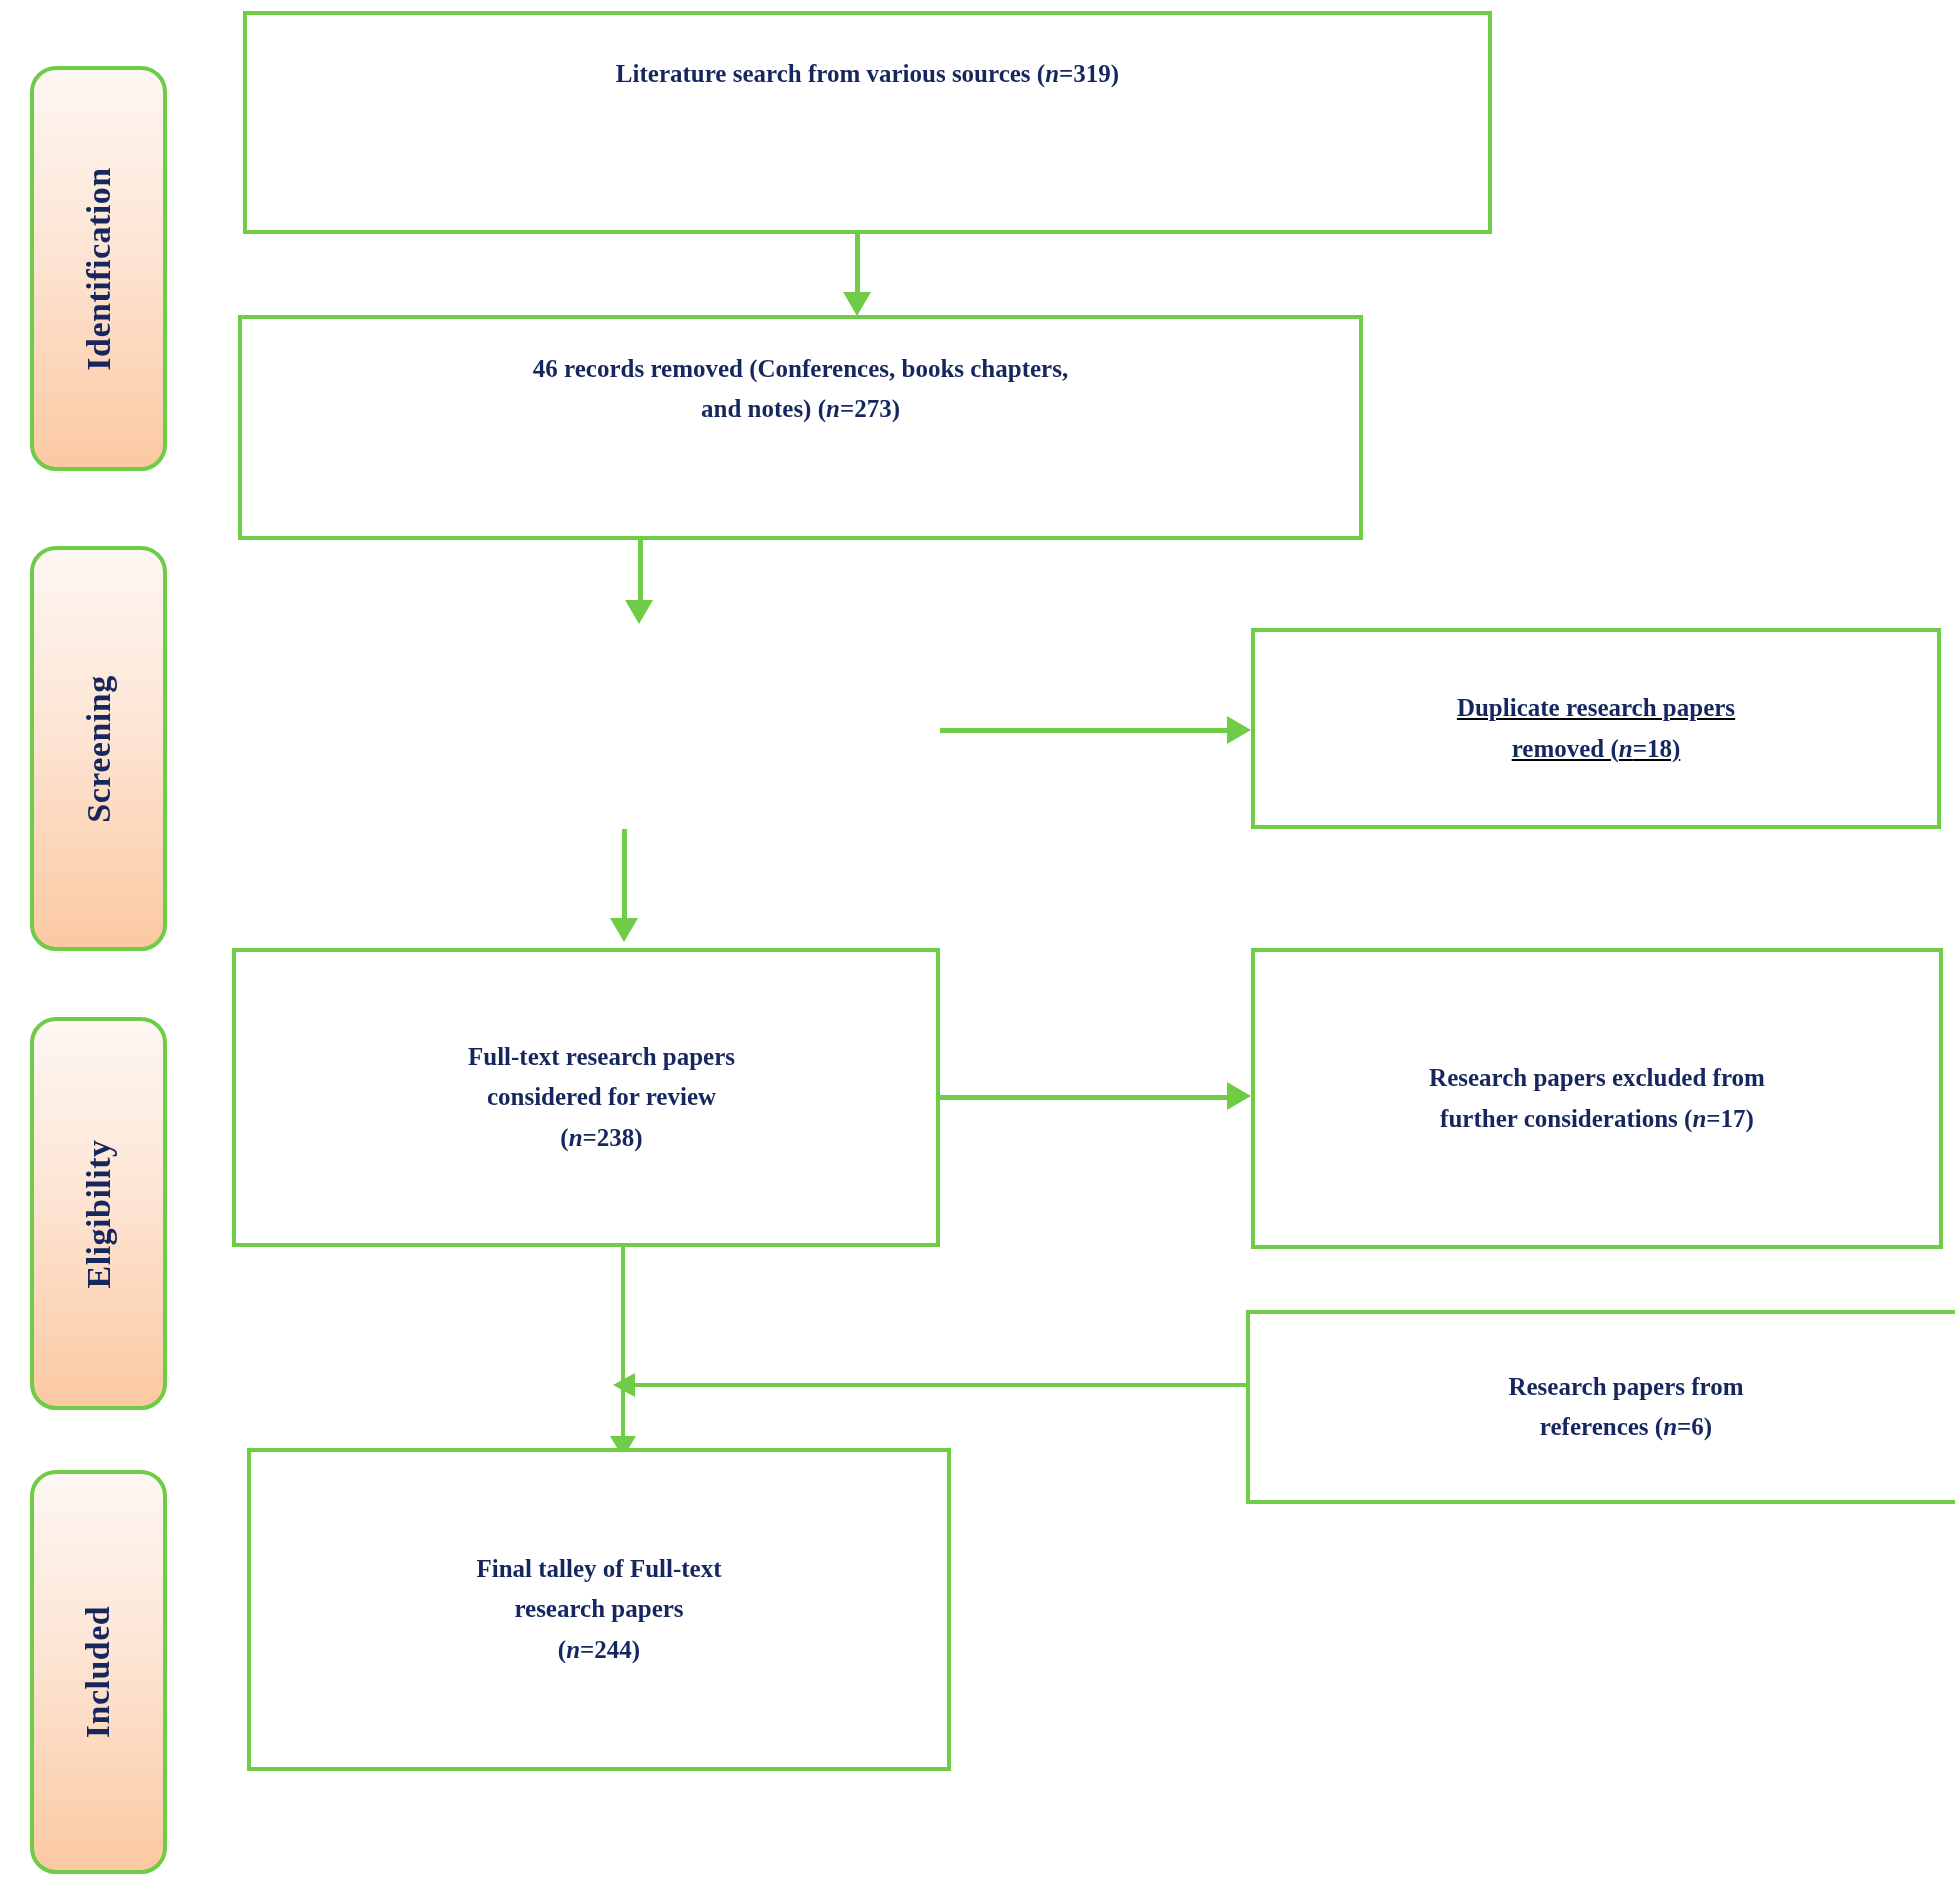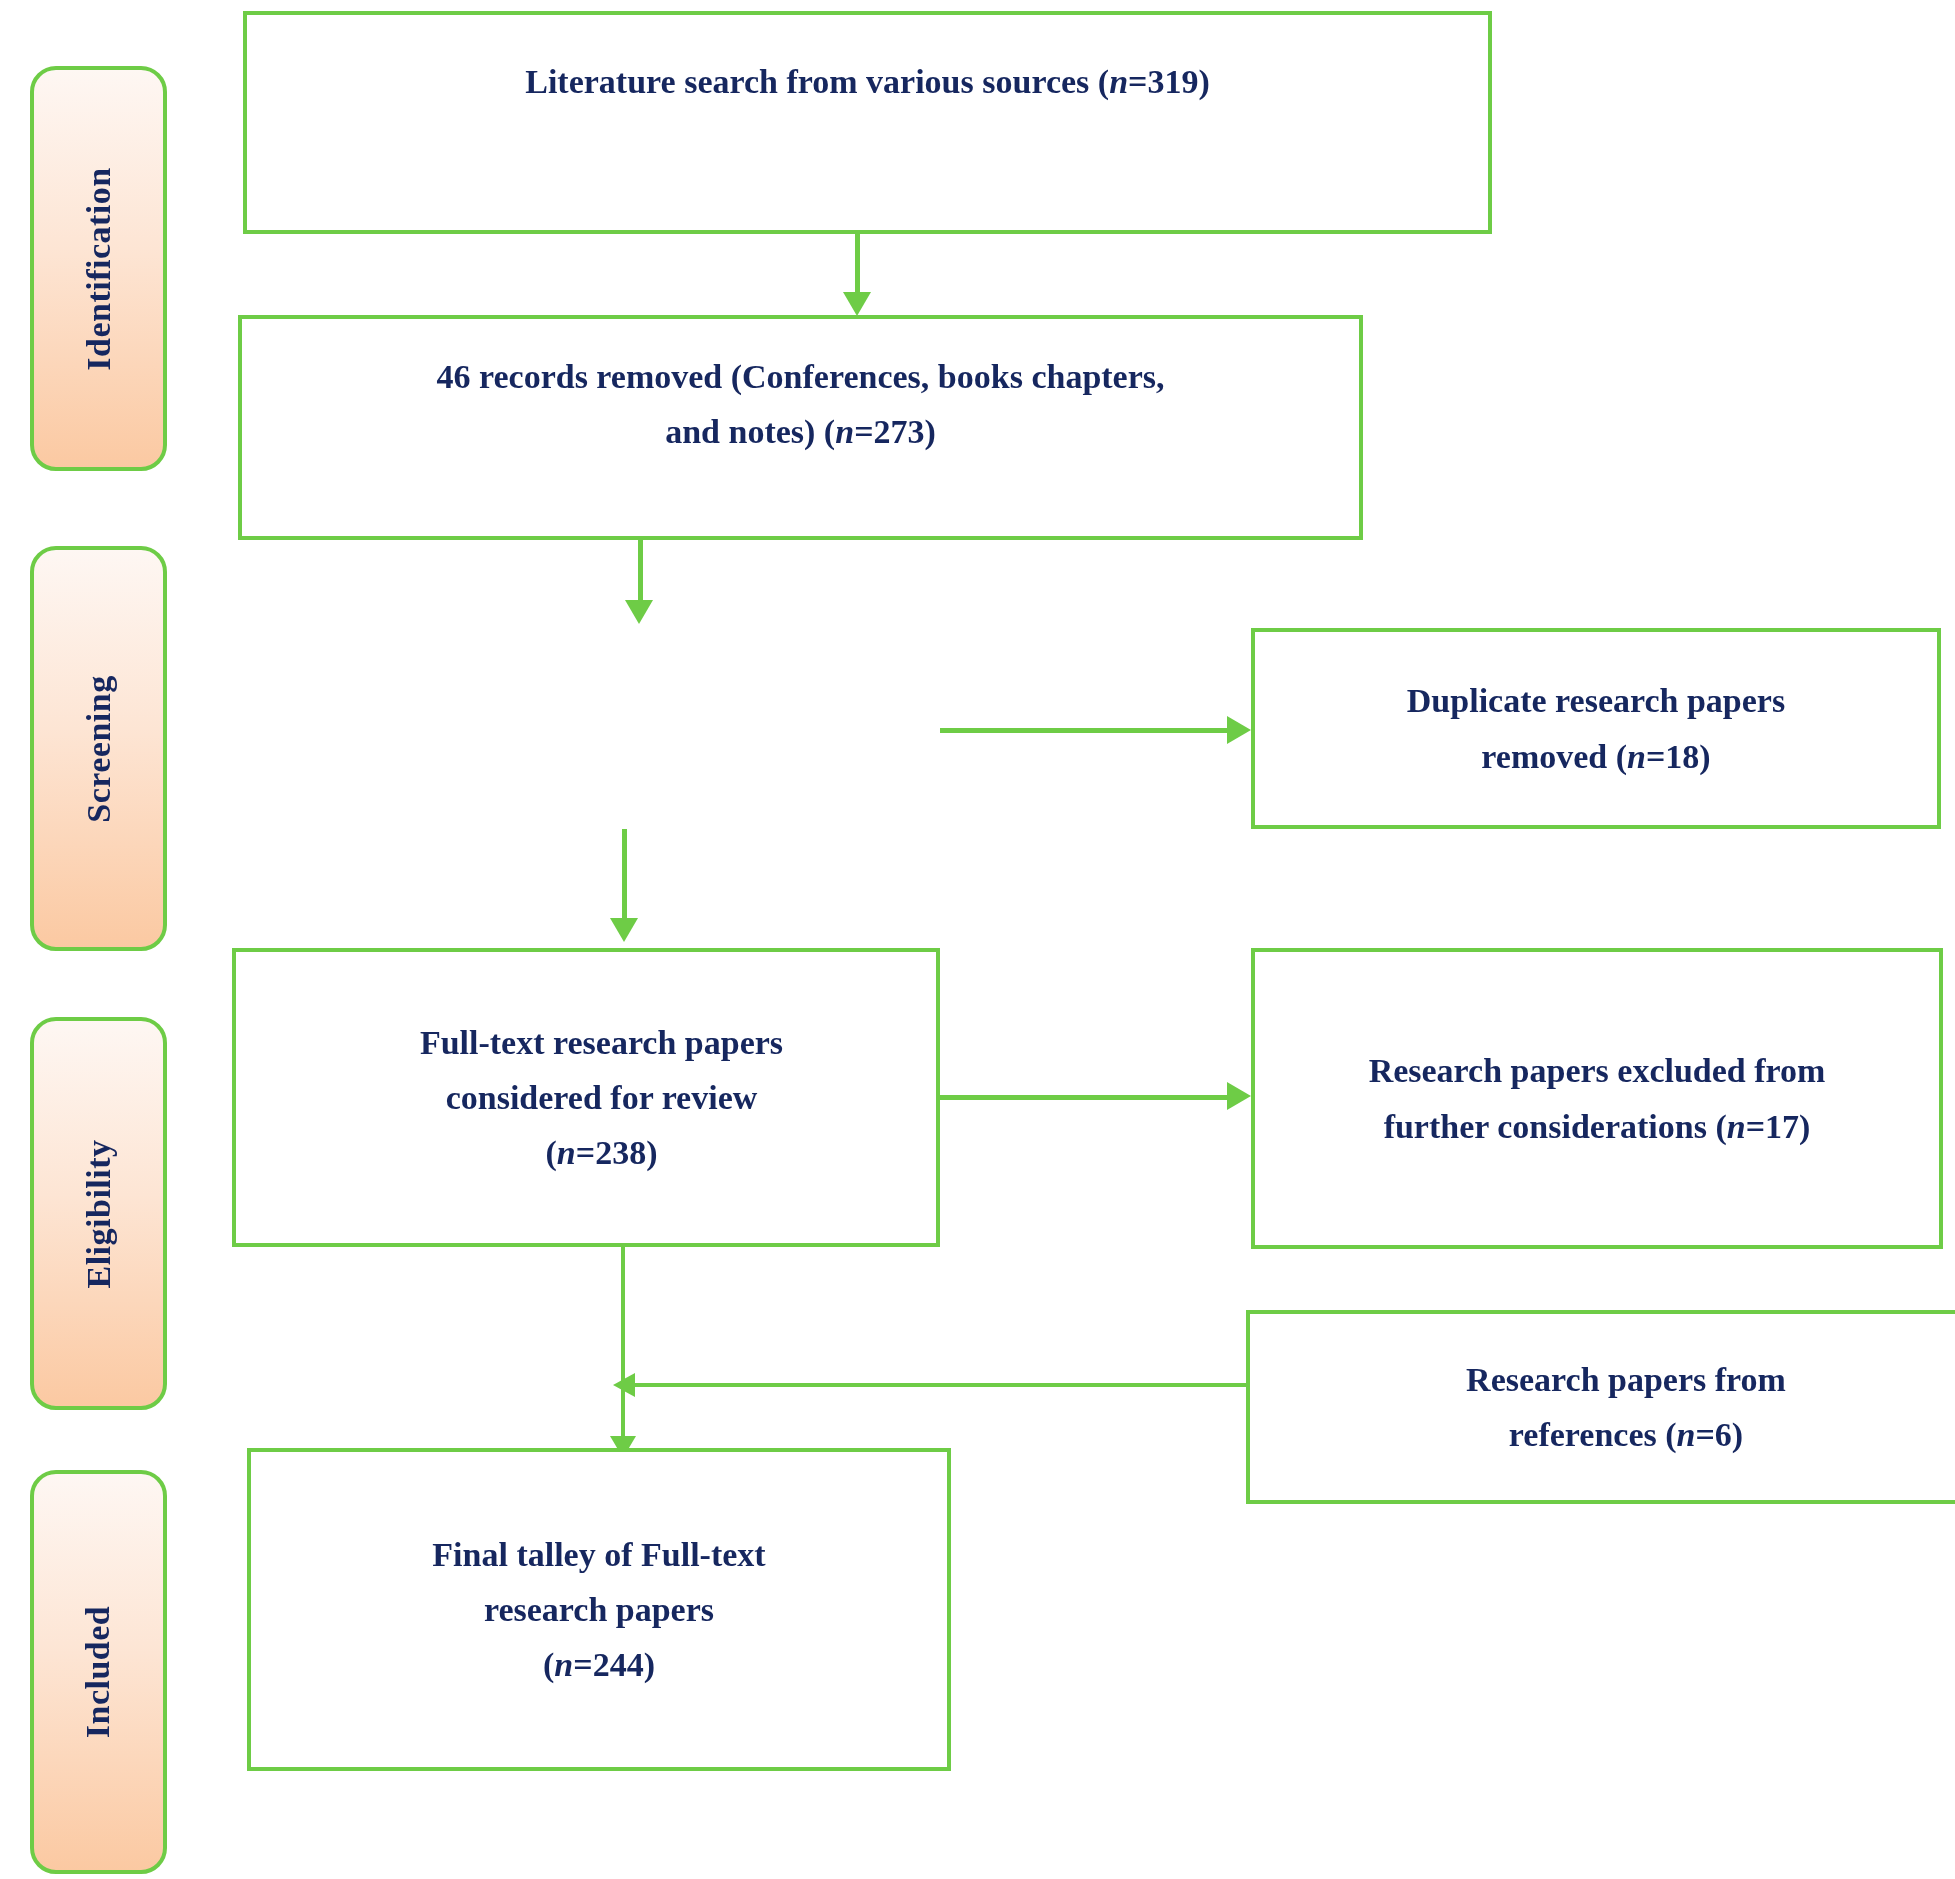--- a/index.html
+++ b/index.html
@@ -44,21 +44,21 @@
     border: 4.4px solid #6ECC46;
     background: #ffffff;
     display: flex;
     align-items: center;
     justify-content: center;
     text-align: center;
   }
   .pbox .ptext {
     color: #16275F;
     font-weight: bold;
-    font-size: 34px;
+    font-size: 25px;
     line-height: 1.62;
     padding: 0 16.4px;
   }
   .pbox .ptext i {
     font-style: italic;
   }
 
   
   .vline {
     position: absolute;
@@ -132,21 +132,21 @@
     </div>
   </div>
 
   <div class="vline" style="left:638px; top:539px; height:66px;"></div>
   <div class="arrow-down" style="left:625px; top:600px;"></div>
 
 
   <div class="hline" style="left:940px; top:728px; width:292px;"></div>
   <div class="arrow-right" style="left:1227px; top:716px;"></div>
 
-  <div class="pbox" style="left:1251px; top:628px; width:690px; height:201px;">
+  <div class="pbox" style="left:1251px; top:628px; width:690px; height:201px;text-decoration:underline;">
     <div class="ptext">
       <span>Duplicate research papers</span><br>
       <span>removed (</span><i>n</i><span>=18)</span>
     </div>
   </div>
 
   <div class="vline" style="left:622px; top:829px; height:94px;"></div>
   <div class="arrow-down" style="left:610px; top:918px;"></div>
 
   <div class="pbox" style="left:232px; top:948px; width:708px; height:299px;padding-left:31px;">

